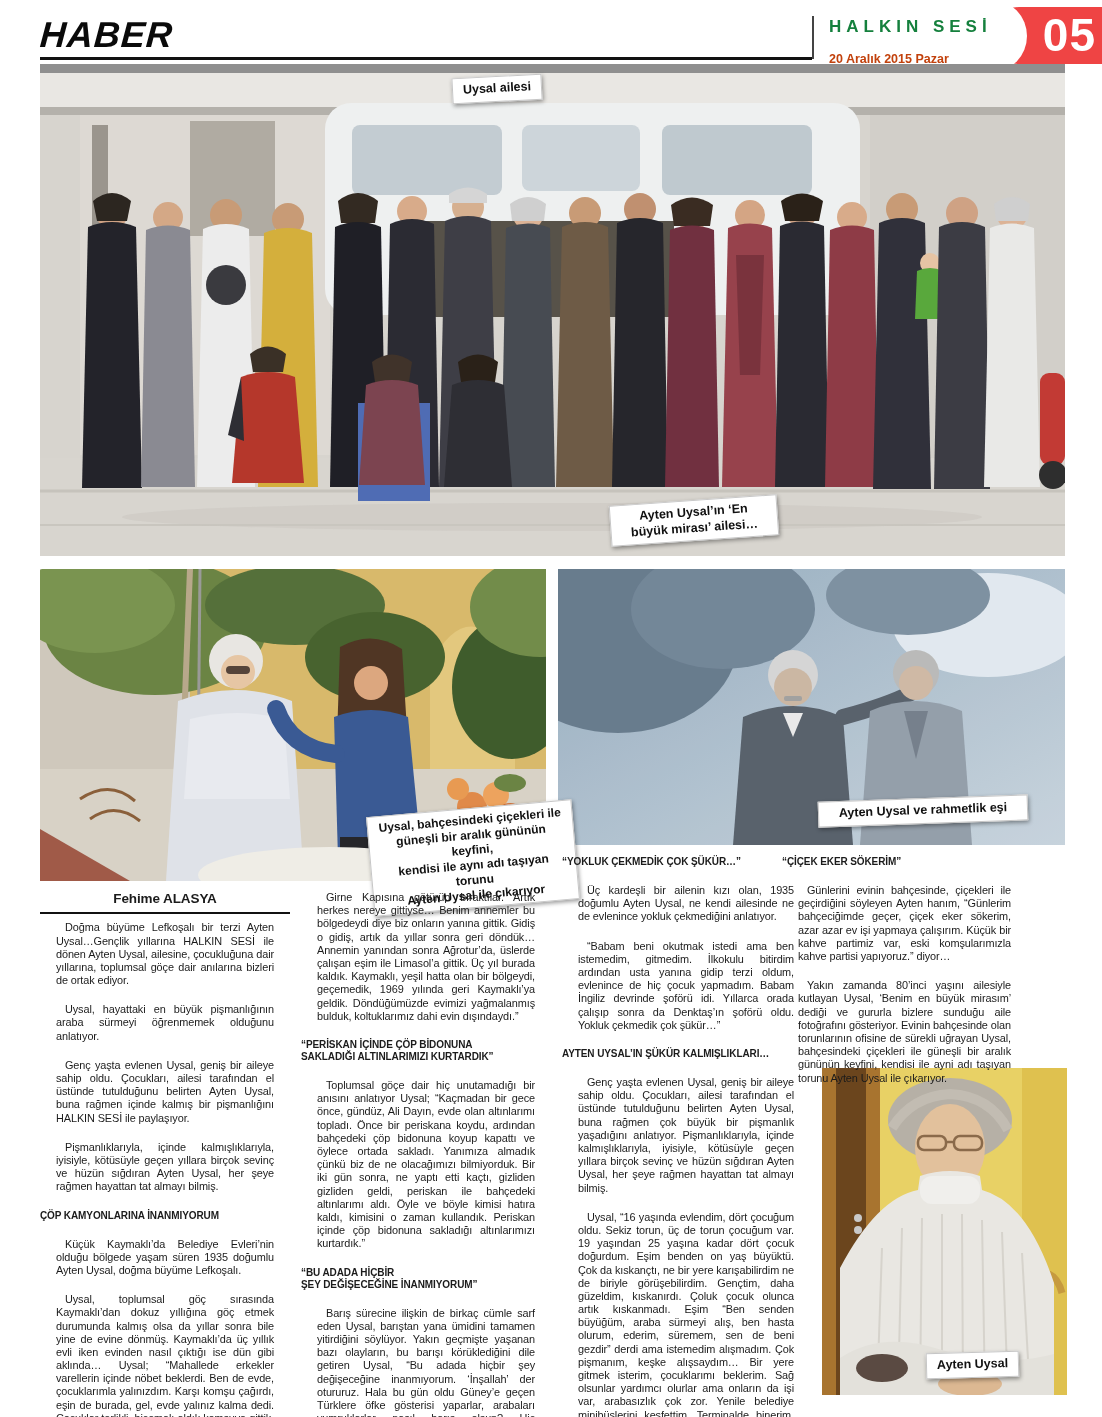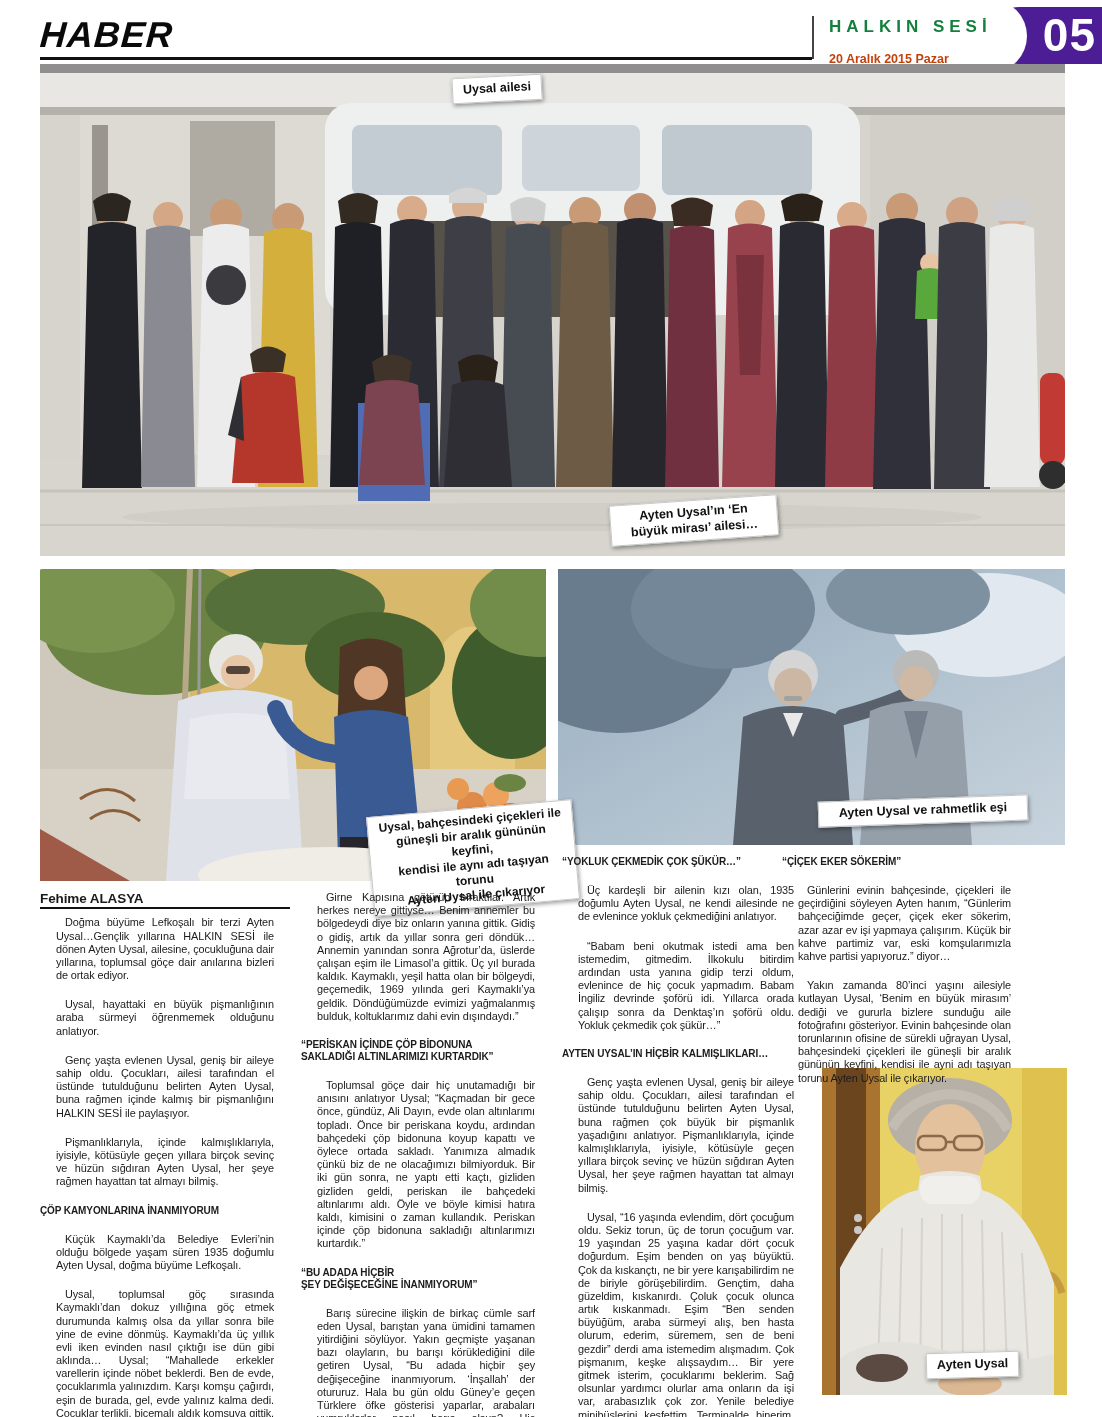--- a/index.html
+++ b/index.html
@@ -3,21 +3,21 @@
 <meta charset="utf-8">
 <style>
   html,body{margin:0;padding:0;background:#e9e9e9;}
   .page{position:relative;width:1102px;height:1417px;background:#fff;overflow:hidden;
         font-family:"Liberation Sans",sans-serif;color:#1c1c1c;margin:0 auto;}
   
   .haber{position:absolute;left:40px;top:14px;font-size:36px;font-weight:bold;font-style:italic;
          letter-spacing:1px;color:#0a0a0a;transform:skew(-4deg);}
   .header-rule{position:absolute;left:40px;top:57px;width:772px;height:3px;background:#111;}
   .mast-divider{position:absolute;left:812px;top:16px;width:2px;height:43px;background:#444;}
-  .page-badge{position:absolute;left:993px;top:7px;width:109px;height:57px;background:#4c1d95;
+  .page-badge{position:absolute;left:993px;top:7px;width:109px;height:57px;background:#ef4444;
               border-radius:26px 0 0 26px;}
   .badge-notch{position:absolute;left:957px;top:0px;width:70px;height:72px;border-radius:50%;background:#fff;}
   .masthead{position:absolute;left:829px;top:17px;font-size:17px;font-weight:bold;letter-spacing:5px;color:#15803d;white-space:nowrap;}
   .pub-date{position:absolute;left:829px;top:40px;font-size:12.5px;font-weight:bold;color:#c2410c;margin-top:12px;}
   .badge-num{position:absolute;right:6px;top:1px;font-size:46px;font-weight:bold;color:#fff;letter-spacing:1px;}
   .gray-bar{position:absolute;left:40px;top:64px;width:1025px;height:9px;background:#8f8f8f;}
   
   figure.photo{position:absolute;margin:0;overflow:hidden;background:#cfcdc8;}
   figure.photo svg{display:block;width:100%;height:100%;}
   .ph-family{left:40px;top:73px;width:1025px;height:483px;}
@@ -35,21 +35,21 @@
   
   .col{position:absolute;width:250px;font-size:10.9px;line-height:1.21;letter-spacing:-0.1px;
        text-align:justify;color:#1b1b1b;}
   .col-1{left:40px;top:891px;}
   .col-2{left:301px;top:891px;}
   .col-3{left:562px;top:856px;width:248px;}
   .col-4{left:782px;top:856px;width:245px;}
   .col p{margin:16px;text-indent:9px;}
   .col .subhead{font-weight:bold;font-size:10px;margin:9px 0 1px;text-indent:0;white-space:pre-line;}
   .col > .blocks > :first-child{margin-top:0;}
-  .byline{font-weight:bold;font-size:13.5px;text-align:left;border-bottom:2px solid #111;
+  .byline{font-weight:bold;font-size:13.5px;text-align:center;padding-bottom:5px;border-bottom:2px solid #111;
           margin-bottom:7px;}
 </style>
 </head>
 <body>
 
 <div class="page">
 
   <div class="haber">HABER</div>
   <div class="header-rule"></div>
   <div class="page-badge">
@@ -334,21 +334,21 @@
         <h3 class="subhead">“BU ADADA HİÇBİR
 ŞEY DEĞİŞECEĞİNE İNANMIYORUM”</h3>
         <p>Barış sürecine ilişkin de birkaç cümle sarf eden Uysal, barıştan yana ümidini tamamen yitirdiğini söylüyor. Yakın geçmişte yaşanan bazı olayların, bu barışı körüklediğini dile getiren Uysal, “Bu adada hiçbir şey değişeceğine inanmıyorum. ‘İnşallah’ der otururuz. Hala bu gün oldu Güney’e geçen Türklere öfke gösterisi yaparlar, arabaları yumruklarlar nasıl barış olsun? Hiç inanmıyorum, Gavurdan dost olmaz diye düşünüyorum” dedi.</p>
       </div>
   </section>
   <section class="col col-3">
     <div class="blocks">
         <h3 class="subhead">“YOKLUK ÇEKMEDİK ÇOK ŞÜKÜR…”</h3>
         <p>Üç kardeşli bir ailenin kızı olan, 1935 doğumlu Ayten Uysal, ne kendi ailesinde ne de evlenince yokluk çekmediğini anlatıyor.</p>
         <p>“Babam beni okutmak istedi ama ben istemedim, gitmedim. İlkokulu bitirdim ardından usta yanına gidip terzi oldum, evlenince de hiç çocuk yapmadım. Babam İngiliz devrinde şoförü idi. Yıllarca orada çalışıp sonra da Denktaş’ın şoförü oldu. Yokluk çekmedik çok şükür…”</p>
-        <h3 class="subhead">AYTEN UYSAL’IN HİÇBİR KALMIŞLIKLARI…</h3>
+        <h3 class="subhead">AYTEN UYSAL’IN ŞÜKÜR KALMIŞLIKLARI…</h3>
         <p>Genç yaşta evlenen Uysal, geniş bir aileye sahip oldu. Çocukları, ailesi tarafından el üstünde tutulduğunu belirten Ayten Uysal, buna rağmen çok büyük bir pişmanlık yaşadığını anlatıyor. Pişmanlıklarıyla, içinde kalmışlıklarıyla, iyisiyle, kötüsüyle geçen yıllara birçok sevinç ve hüzün sığdıran Ayten Uysal, her şeye rağmen hayattan tat almayı bilmiş.</p>
         <p>Uysal, “16 yaşında evlendim, dört çocuğum oldu. Sekiz torun, üç de torun çocuğum var. 19 yaşından 25 yaşına kadar dört çocuk doğurdum. Eşim benden on yaş büyüktü. Çok da kıskançtı, ne bir yere karışabilirdim ne de biriyle görüşebilirdim. Gençtim, daha güzeldim, kıskanırdı. Çoluk çocuk olunca artık kıskanmadı. Eşim “Ben senden büyüğüm, araba sürmeyi alış, ben hasta olurum, ederim, süremem, sen de beni gezdir” derdi ama istemedim alışmadım. Çok pişmanım, keşke alışsaydım… Bir yere gitmek isterim, çocuklarımı beklerim. Sağ olsunlar yardımcı olurlar ama onların da işi var, arabasızlık çok zor. Yenile belediye minibüslerini keşfettim. Terminalde binerim, Taşkınköy’de yakın, oralarda inerim, kızımın evine yakın, giderim. Gelip almak isteseler de gelmeyin derim, kendim giderim, çok da hoşuma gider doğrusu… Bu ülkede araba sürmedin mi özgür değilsin. Keşke öğrenseydim, çok pişmanım ama iş işten geçti…”</p>
       </div>
   </section>
   <section class="col col-4">
     <div class="blocks">
         <h3 class="subhead">“ÇİÇEK EKER SÖKERİM”</h3>
         <p>Günlerini evinin bahçesinde, çiçekleri ile geçirdiğini söyleyen Ayten hanım, “Günlerim bahçeciğimde geçer, çiçek eker sökerim, azar azar ev işi yapmaya çalışırım. Küçük bir kahve partimiz var, eski komşularımızla kahve partisi yapıyoruz.” diyor…</p>
         <p>Yakın zamanda 80’inci yaşını ailesiyle kutlayan Uysal, ‘Benim en büyük mirasım’ dediği ve gururla bizlere sunduğu aile fotoğrafını gösteriyor. Evinin bahçesinde olan torunlarının ofisine de sürekli uğrayan Uysal, bahçesindeki çiçekleri ile güneşli bir aralık gününün keyfini, kendisi ile ayni adı taşıyan torunu Ayten Uysal ile çıkarıyor.</p>
       </div>

